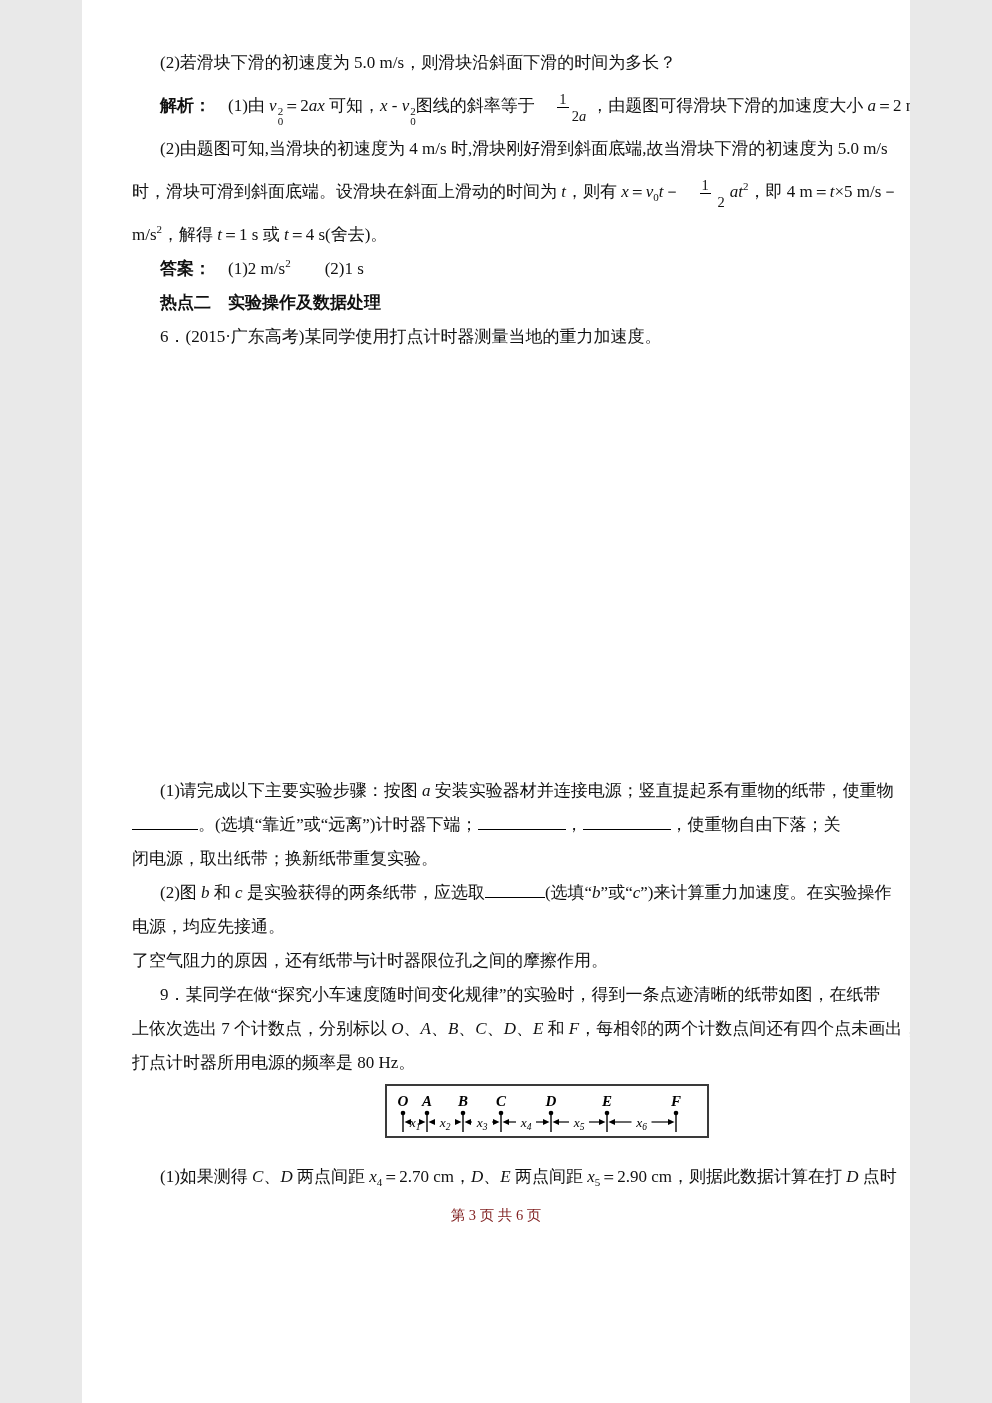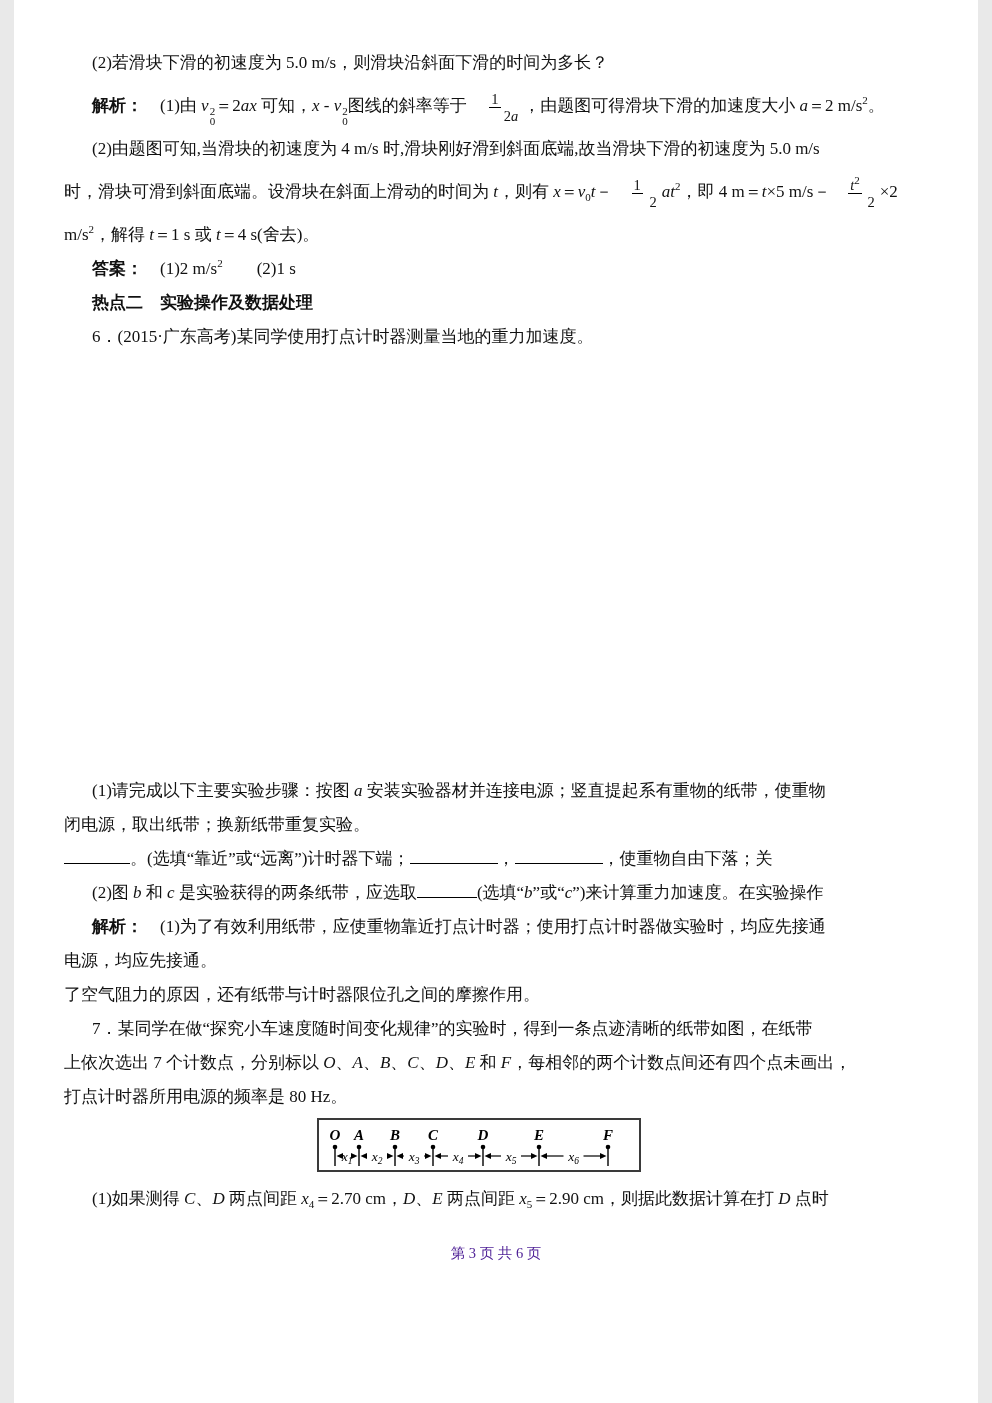--- a/index.html
+++ b/index.html
@@ -1,17 +1,17 @@
 <!DOCTYPE html>
 <html><head>
 <meta charset="utf-8">
 <style>
   html,body{margin:0;padding:0;background:#e9e9e9;}
   .page{
-    position:relative;width:964px;height:1403px;background:#ffffff;
+    position:relative;width:828px;height:1403px;background:#ffffff;
     box-sizing:border-box;padding:46px 50px 0 50px;margin:0 auto;
     font-family:"Liberation Serif","DejaVu Serif",serif;color:#111;overflow:hidden;
   }
   .line{font-size:17px;line-height:34px;white-space:nowrap;}
   .line.tall{line-height:52px;}
   .line.ind{padding-left:28px;}
   b{font-weight:bold;}
   i.var{font-style:italic;font-family:"Liberation Serif","DejaVu Serif",serif;}
   sup,sub{font-size:11px;line-height:0;}
   .stk{display:inline-flex;flex-direction:column;font-size:11px;line-height:9.5px;
@@ -19,21 +19,21 @@
   .fr{display:inline-flex;flex-direction:column;align-items:center;vertical-align:middle;
       font-size:14.5px;line-height:16px;margin:0 3px;}
   .fr>.n{border-bottom:1.2px solid #000;padding:0 2px;display:block;}
   .fr>.d{padding:0 2px;display:block;margin-left:32px;}
   .bl{display:inline-block;border-bottom:1.3px solid #000;height:15px;vertical-align:baseline;}
   .spacer{width:100%;}
   .figrow{margin-top:4px;}
   .figbox{display:inline-block;border:2px solid #3a3a3a;background:#fff;font-size:0;}
   .ptlabel{font-family:"Liberation Serif","DejaVu Serif",serif;font-style:italic;font-weight:bold;font-size:15px;}
   .ivlabel{font-family:"Liberation Serif","DejaVu Serif",serif;font-style:italic;font-size:13.5px;}
-  .footer{text-align:center;font-size:14.5px;margin-top:28px;color:#4c1d95;}
+  .footer{text-align:center;font-size:14.5px;margin-top:12px;color:#7f1d1d;}
 </style>
 </head>
 <body>
 
 <div class="page">
   <div id="docbody">
       <div class="line ind">(2)若滑块下滑的初速度为 5.0 m/s，则滑块沿斜面下滑的时间为多长？</div>
       <div class="line ind tall"><b>解析：</b>　(1)由 <i class="var">v</i><span class="stk">
           <span>2</span>
           <span>0</span>
@@ -51,27 +51,26 @@
         </span><i class="var">at</i><sup>2</sup>，即 4 m＝<i class="var">t</i>×5 m/s－<span class="fr">
           <span class="n"><i class="var">t</i><sup>2</sup></span>
           <span class="d">2</span>
         </span>×2</div>
       <div class="line">m/s<sup>2</sup>，解得 <i class="var">t</i>＝1 s 或 <i class="var">t</i>＝4 s(舍去)。</div>
       <div class="line ind"><b>答案：</b>　(1)2 m/s<sup>2</sup>　　(2)1 s</div>
       <div class="line ind"><b>热点二　实验操作及数据处理</b></div>
       <div class="line ind">6．(2015·广东高考)某同学使用打点计时器测量当地的重力加速度。</div>
       <div class="spacer" style="height: 420px;"></div>
       <div class="line ind">(1)请完成以下主要实验步骤：按图 <i class="var">a</i> 安装实验器材并连接电源；竖直提起系有重物的纸带，使重物</div>
+      <div class="line"><span class="bl" style="width: 66px;"></span>。(选填“靠近”或“远离”)计时器下端；<span class="bl" style="width: 88px;"></span>，<span class="bl" style="width: 88px;"></span>，使重物自由下落；关</div>
       <div class="line">闭电源，取出纸带；换新纸带重复实验。</div>
-      <div class="line"><span class="bl" style="width: 66px;"></span>。(选填“靠近”或“远离”)计时器下端；<span class="bl" style="width: 88px;"></span>，<span class="bl" style="width: 88px;"></span>，使重物自由下落；关</div>
       <div class="line ind">(2)图 <i class="var">b</i> 和 <i class="var">c</i> 是实验获得的两条纸带，应选取<span class="bl" style="width: 60px;"></span>(选填“<i class="var">b</i>”或“<i class="var">c</i>”)来计算重力加速度。在实验操作</div>
-      <div class="line ind"><b>解析：</b>　(1)为了有效利用纸带，应使重物靠近打点计时器；使用打点计时器做实验时，均应先接通</div>
       <div class="line">电源，均应先接通。</div>
       <div class="line">了空气阻力的原因，还有纸带与计时器限位孔之间的摩擦作用。</div>
-      <div class="line ind">7．某同学在做“探究小车速度随时间变化规律”的实验时，得到一条点迹清晰的纸带如图，在纸带</div>
+      <div class="line ind">9．某同学在做“探究小车速度随时间变化规律”的实验时，得到一条点迹清晰的纸带如图，在纸带</div>
       <div class="line">上依次选出 7 个计数点，分别标以 <i class="var">O</i>、<i class="var">A</i>、<i class="var">B</i>、<i class="var">C</i>、<i class="var">D</i>、<i class="var">E</i> 和 <i class="var">F</i>，每相邻的两个计数点间还有四个点未画出，</div>
       <div class="line">打点计时器所用电源的频率是 80 Hz。</div>
       <div class="figrow" style="margin-left: 253px;"><span class="figbox"><svg width="320" height="50">
             <text x="16" y="20" text-anchor="middle" class="ptlabel">O</text>
             <circle cx="16" cy="27" r="2.3" fill="#000"></circle>
             <line x1="16" y1="25" x2="16" y2="46" stroke="#000" stroke-width="1.4"></line>
             <text x="40" y="20" text-anchor="middle" class="ptlabel">A</text>
             <circle cx="40" cy="27" r="2.3" fill="#000"></circle>
             <line x1="40" y1="25" x2="40" y2="46" stroke="#000" stroke-width="1.4"></line>
             <text x="76" y="20" text-anchor="middle" class="ptlabel">B</text>
@@ -111,16 +110,16 @@
             <line x1="202" y1="36" x2="213" y2="36" stroke="#000" stroke-width="1.2"></line>
             <polygon points="165.5,36 172,33 172,39" fill="#000"></polygon>
             <polygon points="218.5,36 212,33 212,39" fill="#000"></polygon>
             <text x="192" y="40.5" text-anchor="middle" class="ivlabel">x<tspan dy="3" font-size="9.5">5</tspan></text>
             <line x1="227" y1="36" x2="244.5" y2="36" stroke="#000" stroke-width="1.2"></line>
             <line x1="264.5" y1="36" x2="282" y2="36" stroke="#000" stroke-width="1.2"></line>
             <polygon points="221.5,36 228,33 228,39" fill="#000"></polygon>
             <polygon points="287.5,36 281,33 281,39" fill="#000"></polygon>
             <text x="254.5" y="40.5" text-anchor="middle" class="ivlabel">x<tspan dy="3" font-size="9.5">6</tspan></text>
           </svg></span></div>
-      <div class="line ind" style="margin-top: 8px;">(1)如果测得 <i class="var">C</i>、<i class="var">D</i> 两点间距 <i class="var">x</i><sub>4</sub>＝2.70 cm，<i class="var">D</i>、<i class="var">E</i> 两点间距 <i class="var">x</i><sub>5</sub>＝2.90 cm，则据此数据计算在打 <i class="var">D</i> 点时</div>
+      <div class="line ind" style="margin-top: 20px;">(1)如果测得 <i class="var">C</i>、<i class="var">D</i> 两点间距 <i class="var">x</i><sub>4</sub>＝2.70 cm，<i class="var">D</i>、<i class="var">E</i> 两点间距 <i class="var">x</i><sub>5</sub>＝2.90 cm，则据此数据计算在打 <i class="var">D</i> 点时</div>
     </div>
   <div class="footer">第 3 页 共 6 页</div>
 </div>
 
 </body></html>

